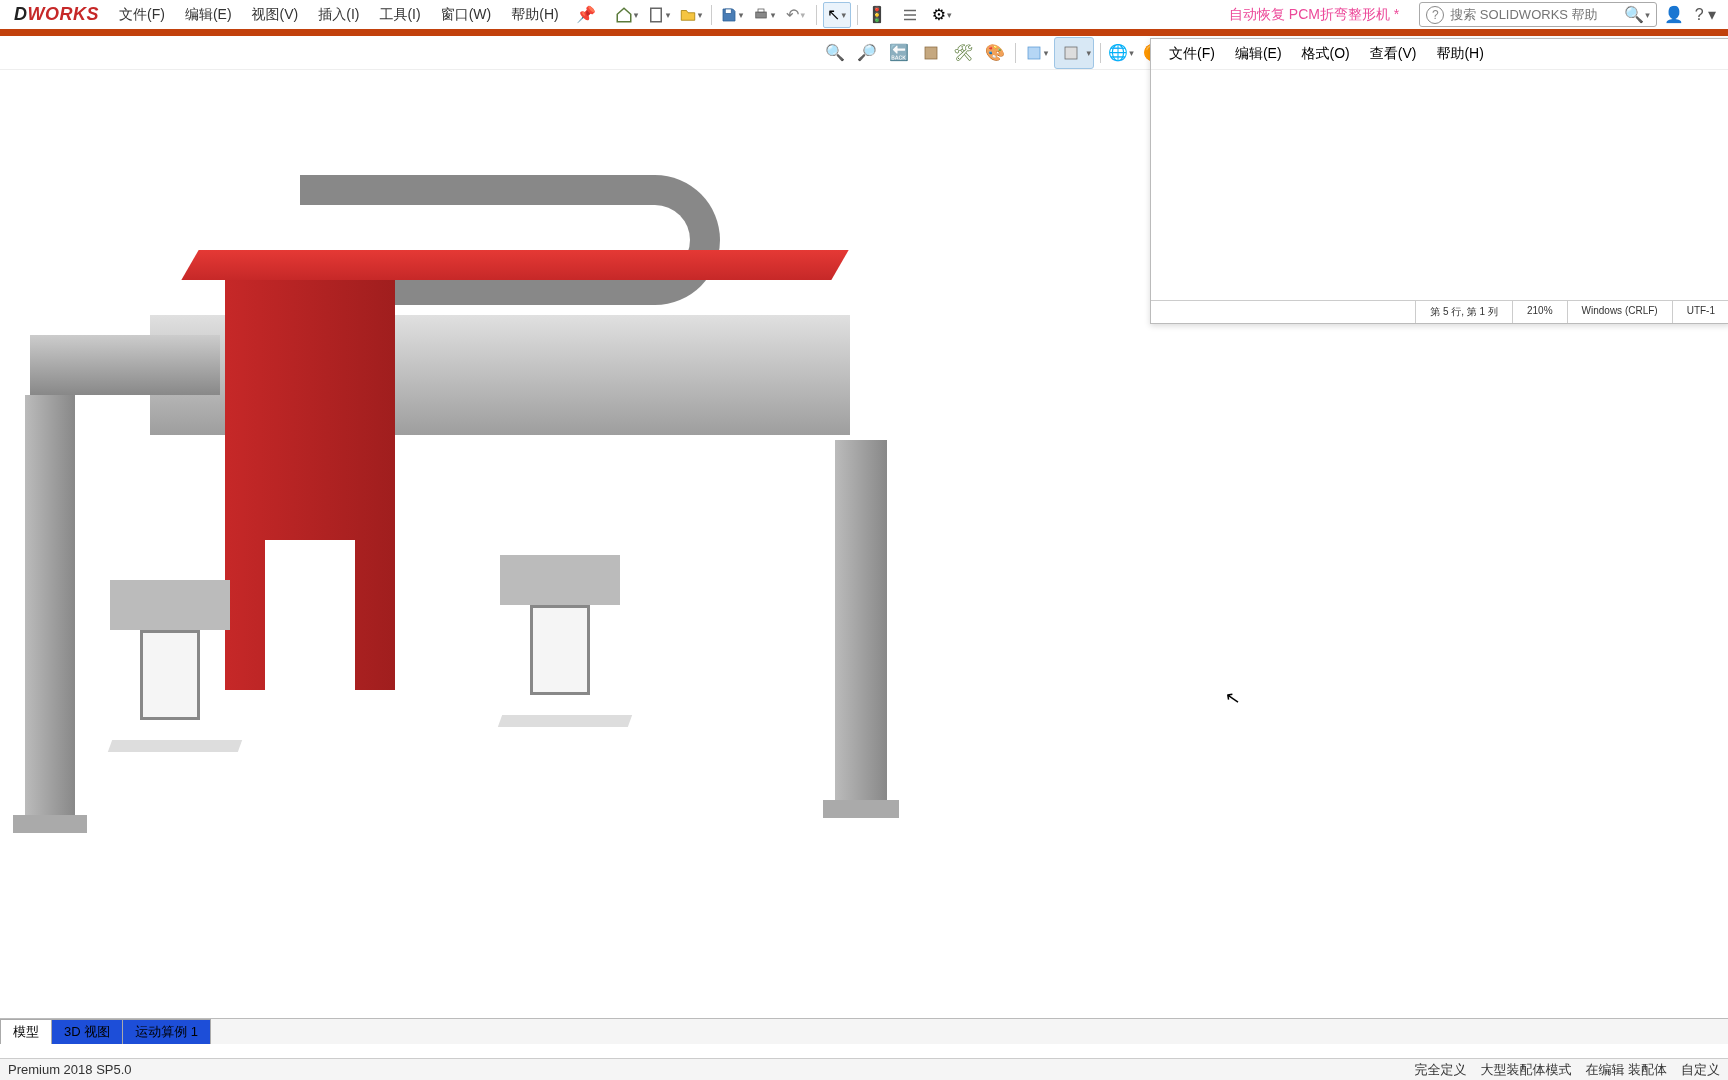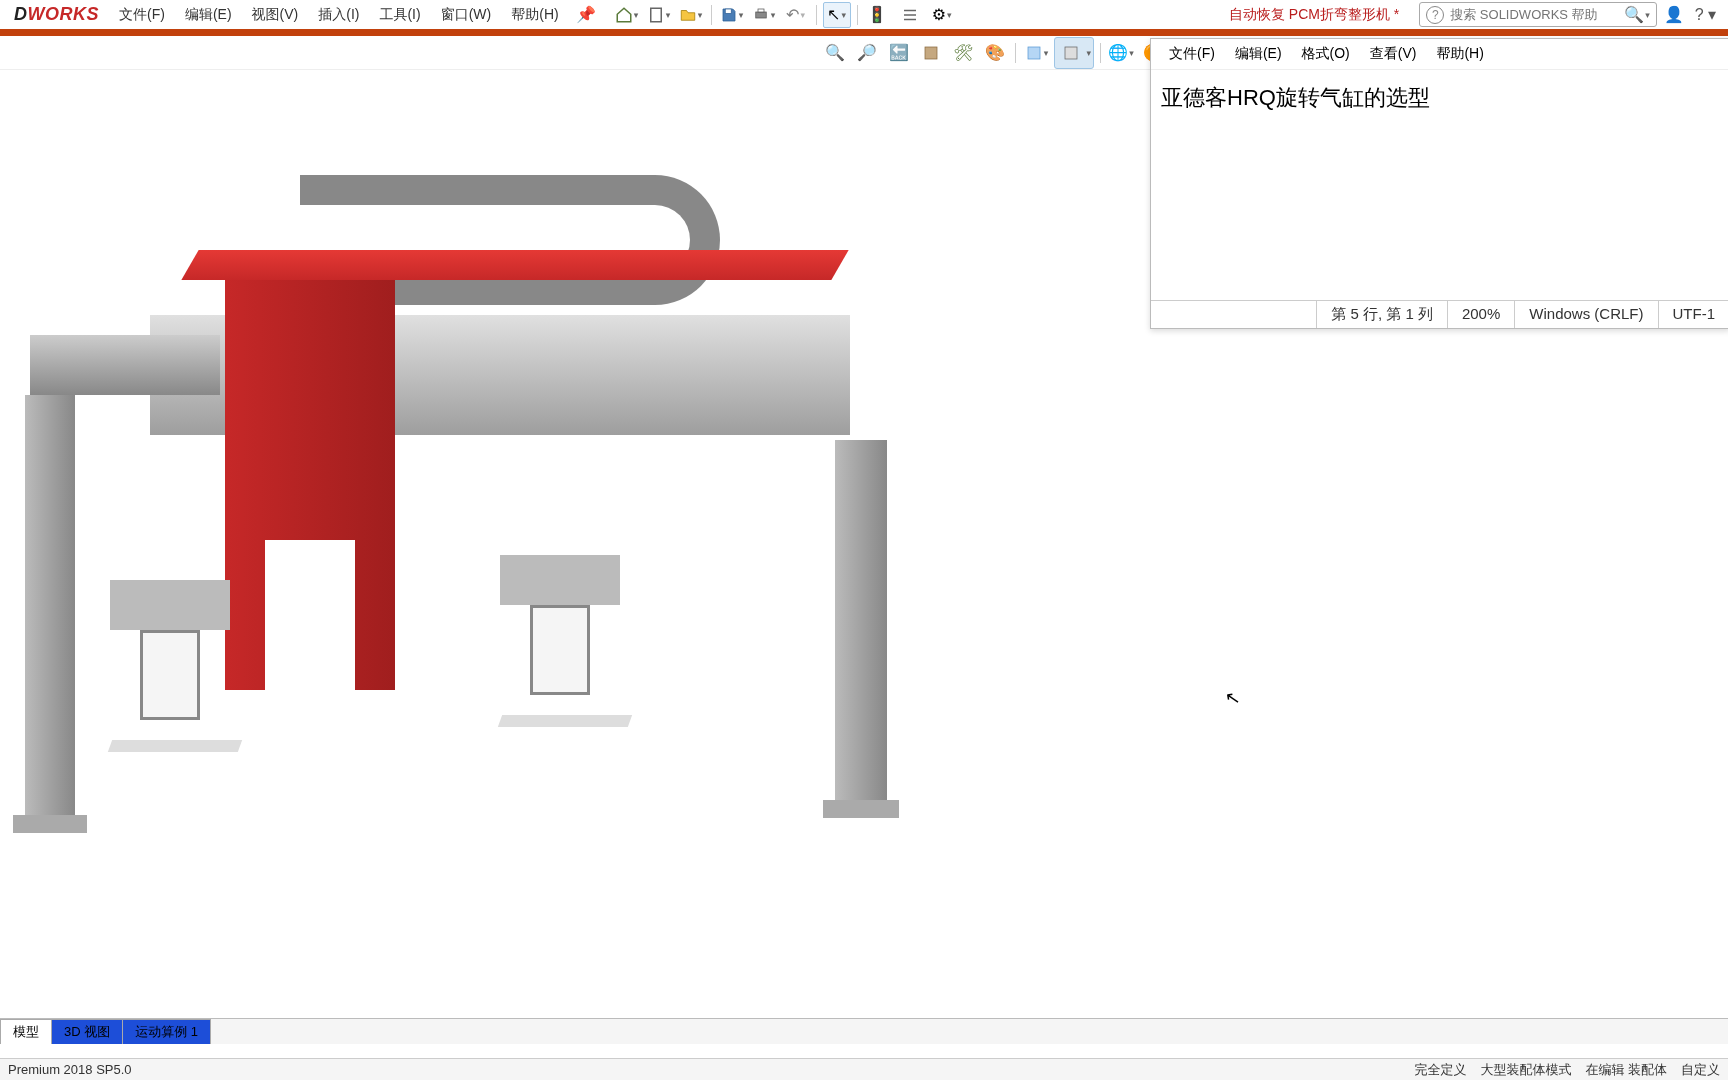--- a/index.html
+++ b/index.html
@@ -9,21 +9,21 @@
 .logo { font-weight: bold; font-style: italic; color: #c62828; font-size: 18px; letter-spacing: 0.5px; padding: 0 10px; }
 .logo .d { color: #222; }
 .menu-item { padding: 0 10px; font-size: 14px; color: #333; cursor: pointer; }
 .pin-icon { color: #2196F3; font-size: 16px; padding: 0 8px; }
 
 .toolbar-icons { display: flex; align-items: center; gap: 4px; margin-left: 8px; }
 .tb-btn { width: 28px; height: 26px; display: flex; align-items: center; justify-content: center; cursor: pointer; border-radius: 2px; }
 .tb-sep { width: 1px; height: 20px; background: #ccc; margin: 0 2px; }
 .dd { font-size: 9px; color: #666; margin-left: 1px; }
 
-.doc-title { margin-left: auto; padding: 0 20px; font-size: 14px; color: #b91c1c; }
+.doc-title { margin-left: auto; padding: 0 20px; font-size: 14px; color: #ec4899; }
 .search-area { display: flex; align-items: center; border: 1px solid #aaa; border-radius: 3px; padding: 2px 6px; margin-right: 8px; background: #fff; }
 .search-q { width: 18px; height: 18px; border: 1.5px solid #888; border-radius: 50%; display: flex; align-items: center; justify-content: center; font-size: 12px; color: #888; }
 .search-input { border: none; outline: none; font-size: 13px; width: 180px; padding: 2px 6px; color: #c2410c; }
 .search-mag { font-size: 16px; color: #555; }
 .right-icons { display: flex; gap: 10px; padding-right: 8px; color: #555; }
 
 .toolbar2 { display: flex; align-items: center; height: 34px; padding: 0 520px 0 0; justify-content: flex-end; gap: 4px; border-bottom: 1px solid #eee; }
 .toolbar2 .tb-btn { color: #5a7a3a; }
 .toolbar2 .group-active { background: #d8e8f5; border: 1px solid #9ec5e5; border-radius: 3px; padding: 2px; display: flex; }
 
@@ -48,21 +48,21 @@
 .grip-base { width:130px; height:12px; background:#ddd; margin: 20px auto 0; transform: skewX(-20deg); }
 
 
 .notepad { position: absolute; left: 1150px; top: 38px; width: 580px; background: #fff; border: 1px solid #bbb; box-shadow: 0 2px 6px rgba(0,0,0,.15); }
 .np-title { display:flex; align-items:center; height: 34px; padding: 0 8px; background:#fff; font-size: 14px; color:#333; }
 .np-title .icon { width:18px; height:18px; background:#a5d6a7; margin-right:6px; border-radius:2px; }
 .np-title .dash { margin-left: auto; color:#666; padding: 0 20px; font-size: 16px; }
 .np-menu { display:flex; gap: 0; padding: 4px 8px; font-size: 14px; border-bottom:1px solid #eee; }
 .np-menu span { padding: 2px 10px; cursor:pointer; }
 .np-body { padding: 8px 10px 50px; font-family: SimSun, serif; font-size: 22px; line-height: 1.8; color:#000; min-height: 230px; }
-.np-status { display:flex; border-top:1px solid #ccc; font-size: 15px; color:#333;padding-left:40px; }
+.np-status { display:flex; border-top:1px solid #ccc; font-size: 10px; color:#333;padding-left:40px; }
 .np-status div { padding: 4px 14px; border-left:1px solid #ccc; }
 .np-status div:first-child { border-left:none; flex:1; }
 
 
 .bottom-tabs { position:absolute; left:0; bottom:36px; height:26px; display:flex; align-items:center; background:#f5f5f5; border-top:1px solid #bbb; font-size: 13px; width:100%; }
 .bottom-tabs .tab { padding: 3px 12px; border:1px solid #aaa; border-bottom:none; background:#1d4ed8; margin-right:-1px; cursor:pointer; }
 .bottom-tabs .tab.active { background:#fff; }
 
 .statusbar { position:absolute; left:0; bottom:0; height:22px; width:100%; background:#f5f5f5; border-top:1px solid #ccc; display:flex; align-items:center; font-size:13px; color:#333; padding: 0 8px; }
 .statusbar .sb-right { margin-left:auto; display:flex; gap:14px; }
@@ -204,27 +204,26 @@
 
 <div class="notepad">
   <div class="np-menu">
     <span>文件(F)</span>
     <span>编辑(E)</span>
     <span>格式(O)</span>
     <span>查看(V)</span>
     <span>帮助(H)</span>
   </div>
   <div class="np-body">
-    <div>亚德客HRQ旋转气缸的选型</div>
     <br>
   </div>
   <div class="np-status">
     <div></div>
     <div>第 5 行, 第 1 列</div>
-    <div>200%</div>
+    <div>210%</div>
     <div>Windows (CRLF)</div>
     <div>UTF-1</div>
   </div>
 </div>
 
 <span class="cursor">↖</span>
 
 <div class="bottom-tabs">
   <div class="tab active">模型</div>
   <div class="tab">3D 视图</div>

